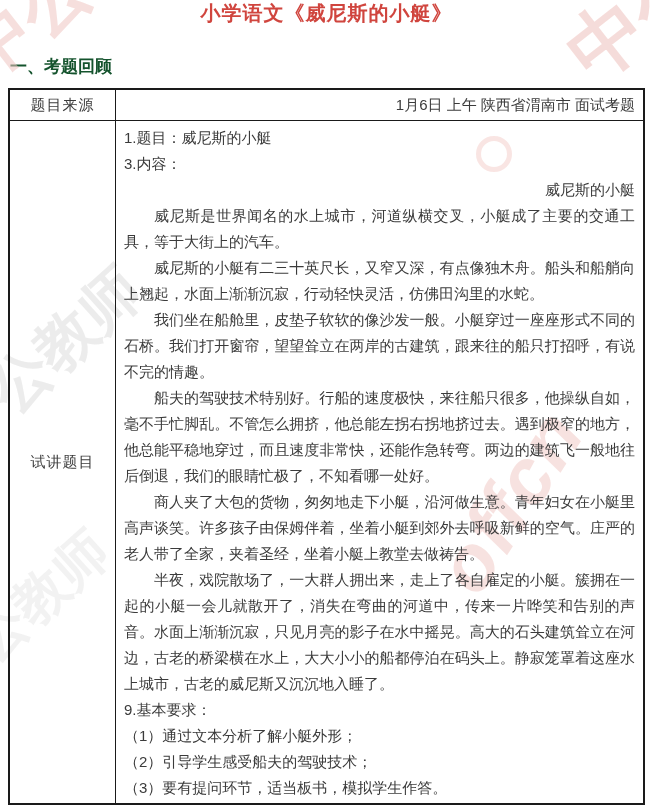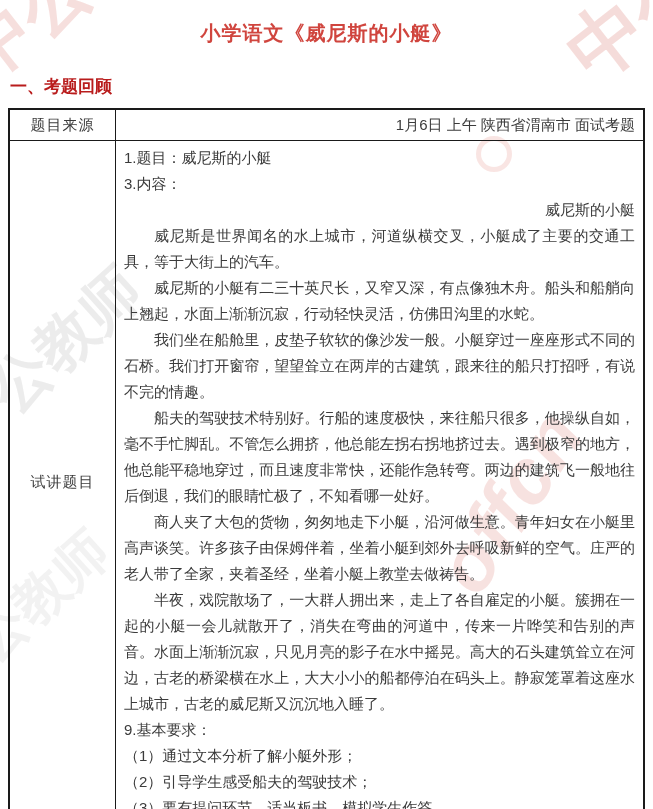--- a/index.html
+++ b/index.html
@@ -17,21 +17,21 @@
   .wm-pink{color:#f0c6c2;}
   .wm-gray{color:#e8e8e8;}
   .wm-zg-tl{left:-46px;top:-28px;font-size:72px;transform:rotate(-38deg);opacity:.55;}
   .wm-zg-tr{left:562px;top:-34px;font-size:76px;transform:rotate(-38deg);opacity:.6;}
   .wm-gjs-left{left:-24px;top:300px;font-size:60px;transform:rotate(-42deg);opacity:.8;}
   .wm-gjs-low{left:-40px;top:560px;font-size:54px;transform:rotate(-42deg);opacity:.55;}
   .wm-offcn{left:418px;top:560px;font-size:78px;font-style:italic;transform:rotate(-57deg);transform-origin:left top;opacity:.5;letter-spacing:2px;}
   .wm-ring{left:476px;top:136px;width:26px;height:26px;border:5px solid #f3cbc7;border-radius:50%;opacity:.5;}
   
   .doc-title{
-    margin:0;padding-top:20px;
+    margin:0;
     text-align:center;
     font-size:20px;font-weight:bold;
     letter-spacing:1px;
   }
   .section-heading{
     margin:0;padding:28px 0 10px 10px;
     font-size:17px;font-weight:bold;
   }
   
   table.exam{
@@ -70,21 +70,21 @@
     <span class="wm wm-pink wm-zg-tl">中公</span>
     <span class="wm wm-pink wm-zg-tr">中公</span>
     <span class="wm wm-gray wm-gjs-left">公教师</span>
     <span class="wm wm-gray wm-gjs-low">公教师</span>
     <span class="wm wm-pink wm-offcn">offcn</span>
     <span class="wm wm-ring"></span>
   </div>
 
   <h1 class="doc-title" style="color:#d0453e;">小学语文《威尼斯的小艇》</h1>
 
-  <h2 class="section-heading" style="color:#b91c1c;">一、考题回顾</h2>
+  <h2 class="section-heading" style="color:#14532d;">一、考题回顾</h2>
 
   <table class="exam">
 
     <tbody>
         <tr class="src-row">
       <td class="label-cell">题目来源</td>
       <td class="content-cell">1月6日 上午 陕西省渭南市 面试考题</td>
     </tr>
 
     <tr>

